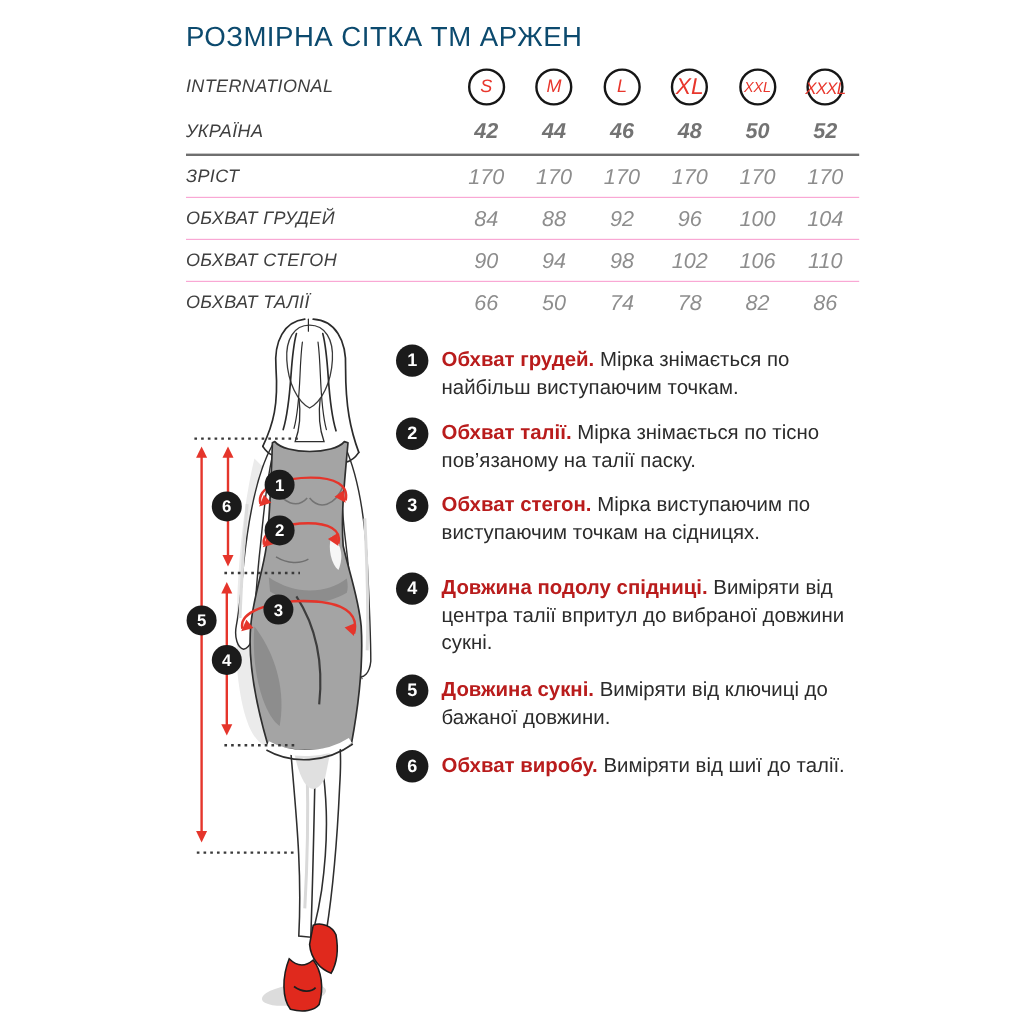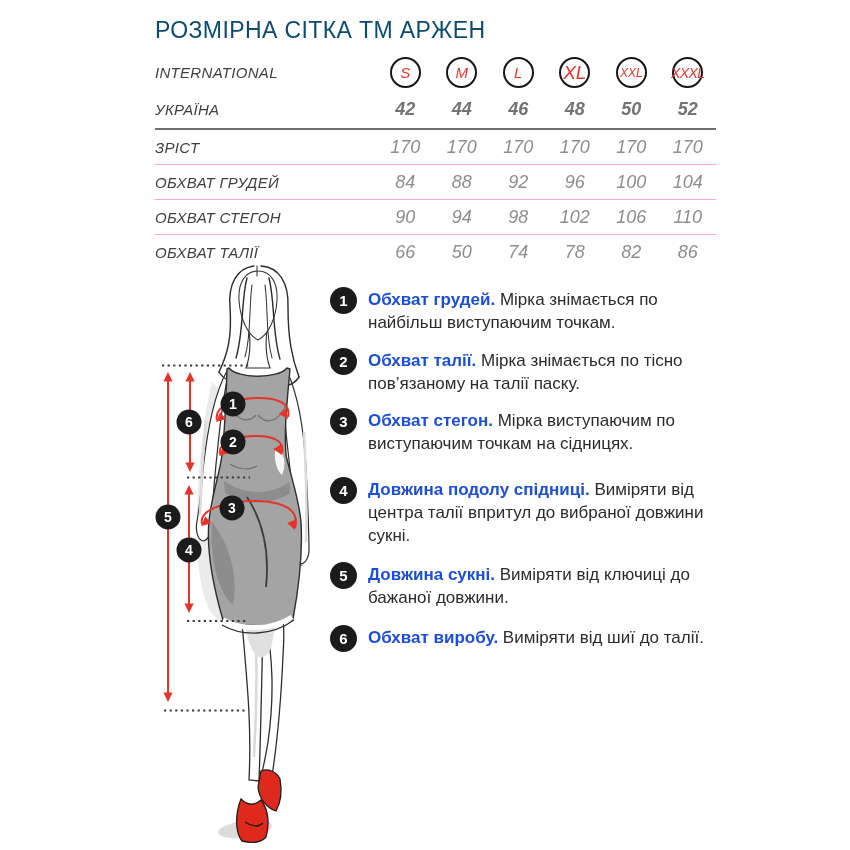--- a/index.html
+++ b/index.html
@@ -30,21 +30,21 @@
   .fs10{font-size:14px;letter-spacing:-.6px}
   
   .instructions{position:absolute;left:330px;top:288px;width:410px;}
   .instr-item{position:absolute;left:0;display:flex;align-items:flex-start;}
   .instr-item .badge{
     flex:none;width:27px;height:27px;border-radius:50%;background:#1b1b1b;color:#fff;
     font-size:15px;font-weight:700;display:flex;align-items:center;justify-content:center;
     margin-right:11px;margin-top:-1px;
   }
   .instr-text{width:352px;font-size:17px;line-height:23px;color:#2b2b2b;}
-  .instr-text b{color:#1d4ed8;}
+  .instr-text b{color:#b91c1c;}
   .it1{top:0px}.it2{top:61px}.it3{top:121px}.it4{top:190px}.it5{top:275px}.it6{top:338px}
   
   .figure-wrap{position:absolute;left:140px;top:260px;width:200px;height:590px;}
   svg text.marker-num{font-family:"Liberation Sans","DejaVu Sans",sans-serif;font-weight:700;font-size:14px;fill:#fff;}
 </style>
 </head>
 <body>
 
 <div class="page-title">РОЗМІРНА СІТКА ТМ АРЖЕН</div>
 

